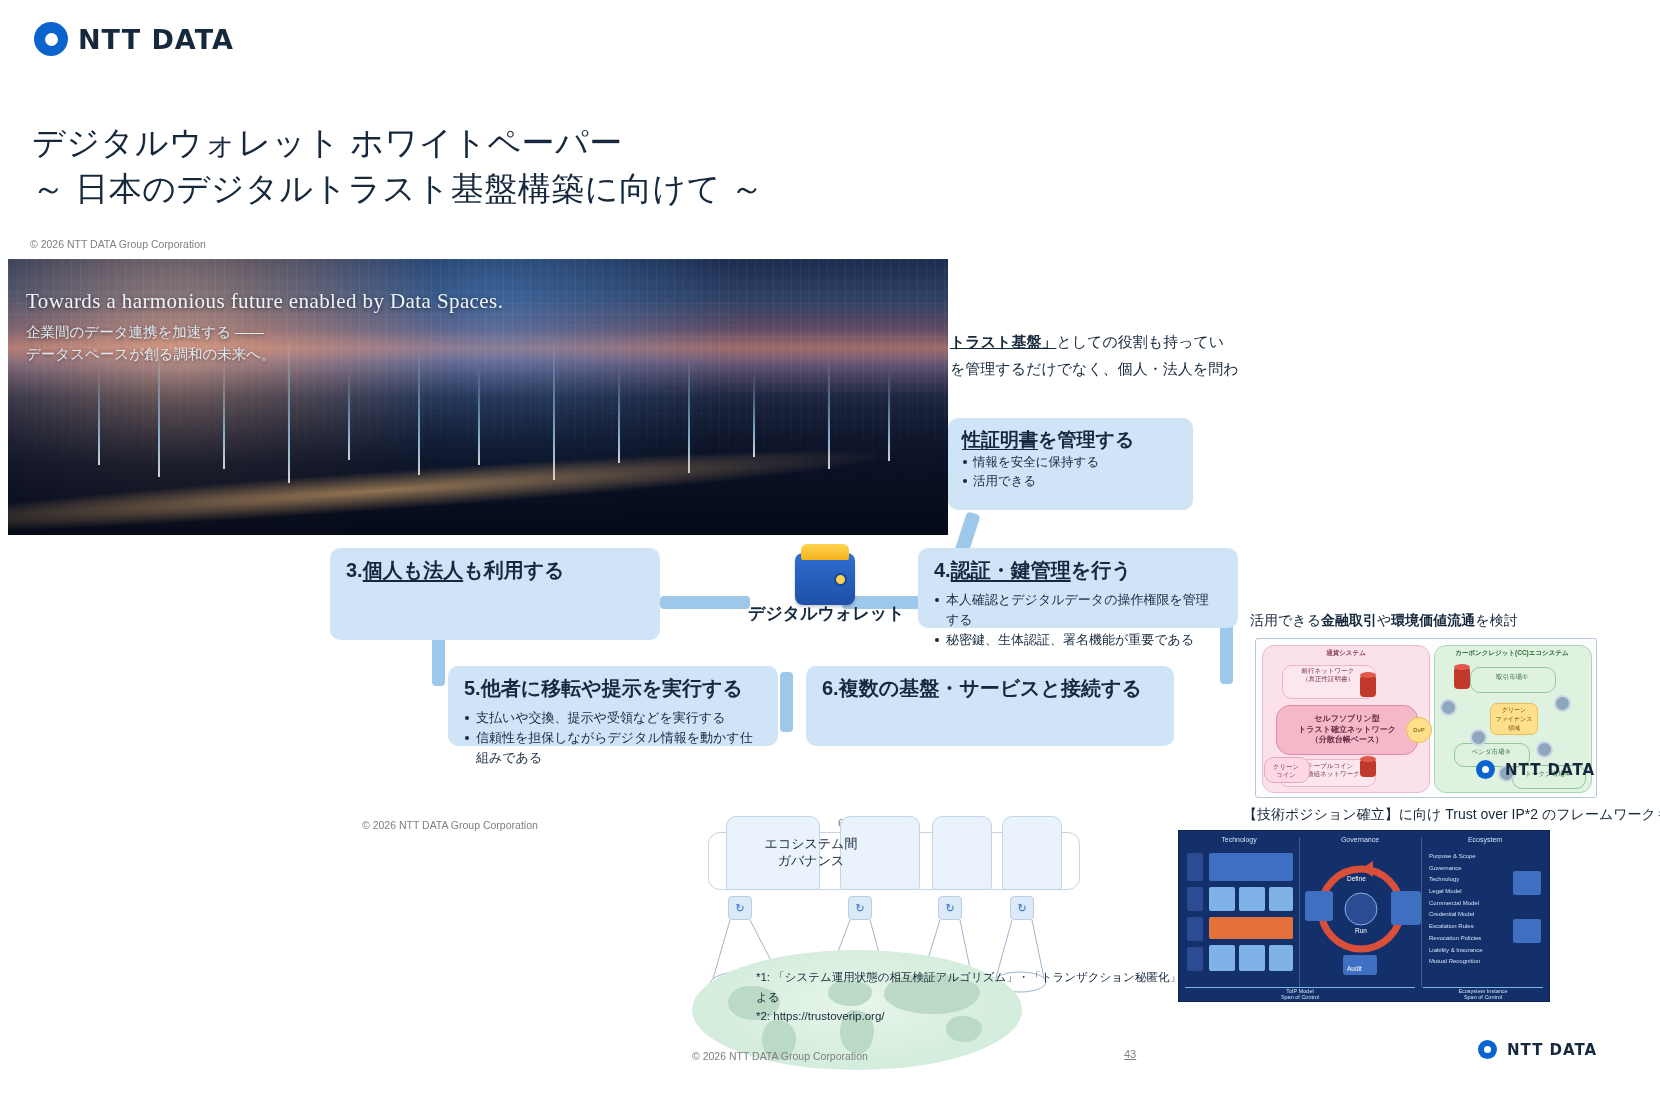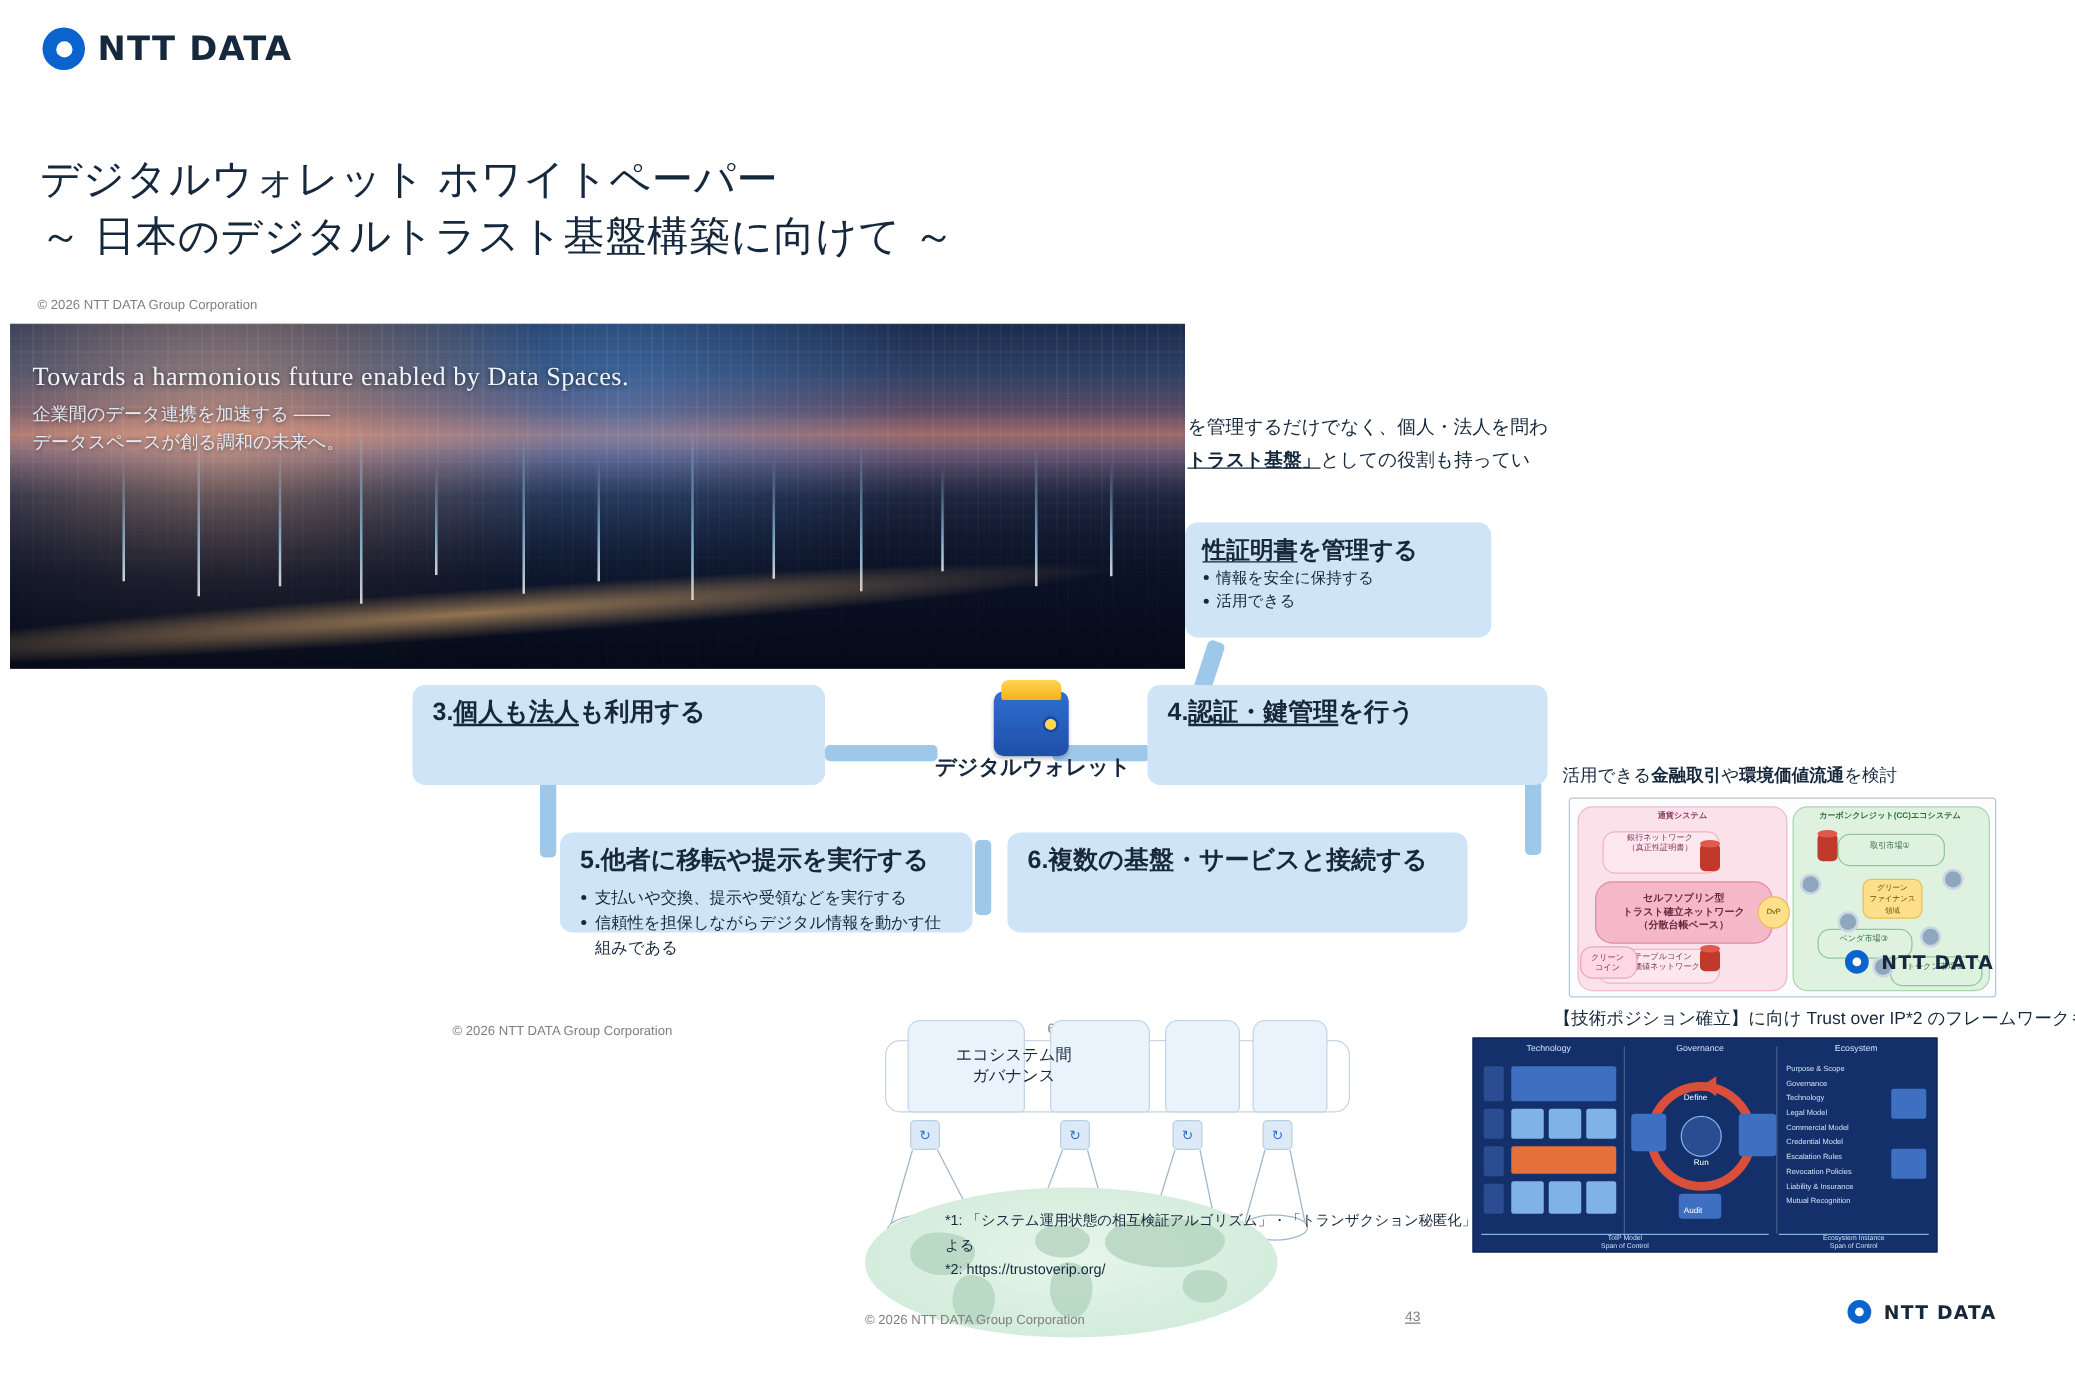--- a/index.html
+++ b/index.html
@@ -226,53 +226,57 @@
   </div>
   <div class="road"></div>
   <div class="hero-en">Towards a harmonious future enabled by Data Spaces.</div>
   <div class="hero-ja">
     <div>企業間のデータ連携を加速する ——</div>
     <div>データスペースが創る調和の未来へ。</div>
   </div>
 </div>
 
 <div class="abs bleed-txt" style="left:950px;top:328px;width:420px;">
-  <div>を管理するだけでなく、個人・法人を問わ</div>
   <div>
     <u>トラスト基盤」</u><span>としての役割も持ってい</span>
   </div>
+  <div>を管理するだけでなく、個人・法人を問わ</div>
 </div>
 
 <div class="bleed-box" style="left:948px;top:418px;width:245px;height:92px;">
   <div class="hd">
     <u>性証明書</u><span>を管理する</span>
   </div>
   <ul>
     <li>情報を安全に保持する</li>
     <li>活用できる</li>
   </ul>
 </div>
 
 <div class="arcseg" style="left:958px;top:512px;width:14px;height:58px;transform:rotate(18deg);"></div>
 <div class="arcseg" style="left:660px;top:596px;width:90px;height:13px;"></div>
 <div class="arcseg" style="left:842px;top:596px;width:78px;height:13px;"></div>
 <div class="arcseg" style="left:432px;top:610px;width:13px;height:76px;"></div>
 <div class="arcseg" style="left:1220px;top:612px;width:13px;height:72px;"></div>
 <div class="arcseg" style="left:780px;top:672px;width:13px;height:60px;"></div>
 
-<div class="cbox" style="left:330px;top:548px;width:330px;height:80px;">
+<div class="cbox" style="left:330px;top:548px;width:330px;height:92px;">
   <div class="hd">
     <span>3.</span><u>個人も法人</u><span>も利用する</span>
   </div>
 </div>
 
 <div class="cbox" style="left:918px;top:548px;width:320px;height:80px;">
   <div class="hd">
     <span>4.</span><u>認証・鍵管理</u><span>を行う</span>
   </div>
+  <ul>
+    <li>本人確認とデジタルデータの操作権限を管理する</li>
+    <li>秘密鍵、生体認証、署名機能が重要である</li>
+  </ul>
 </div>
 
 <div class="wallet" style="left:795px;top:553px;">
   <div class="flap"></div>
   <div class="clasp"></div>
 </div>
 <div class="wallet-label" style="left:748px;top:602px;">デジタルウォレット</div>
 
 <div class="cbox" style="left:448px;top:666px;width:330px;height:80px;">
   <div class="hd">

